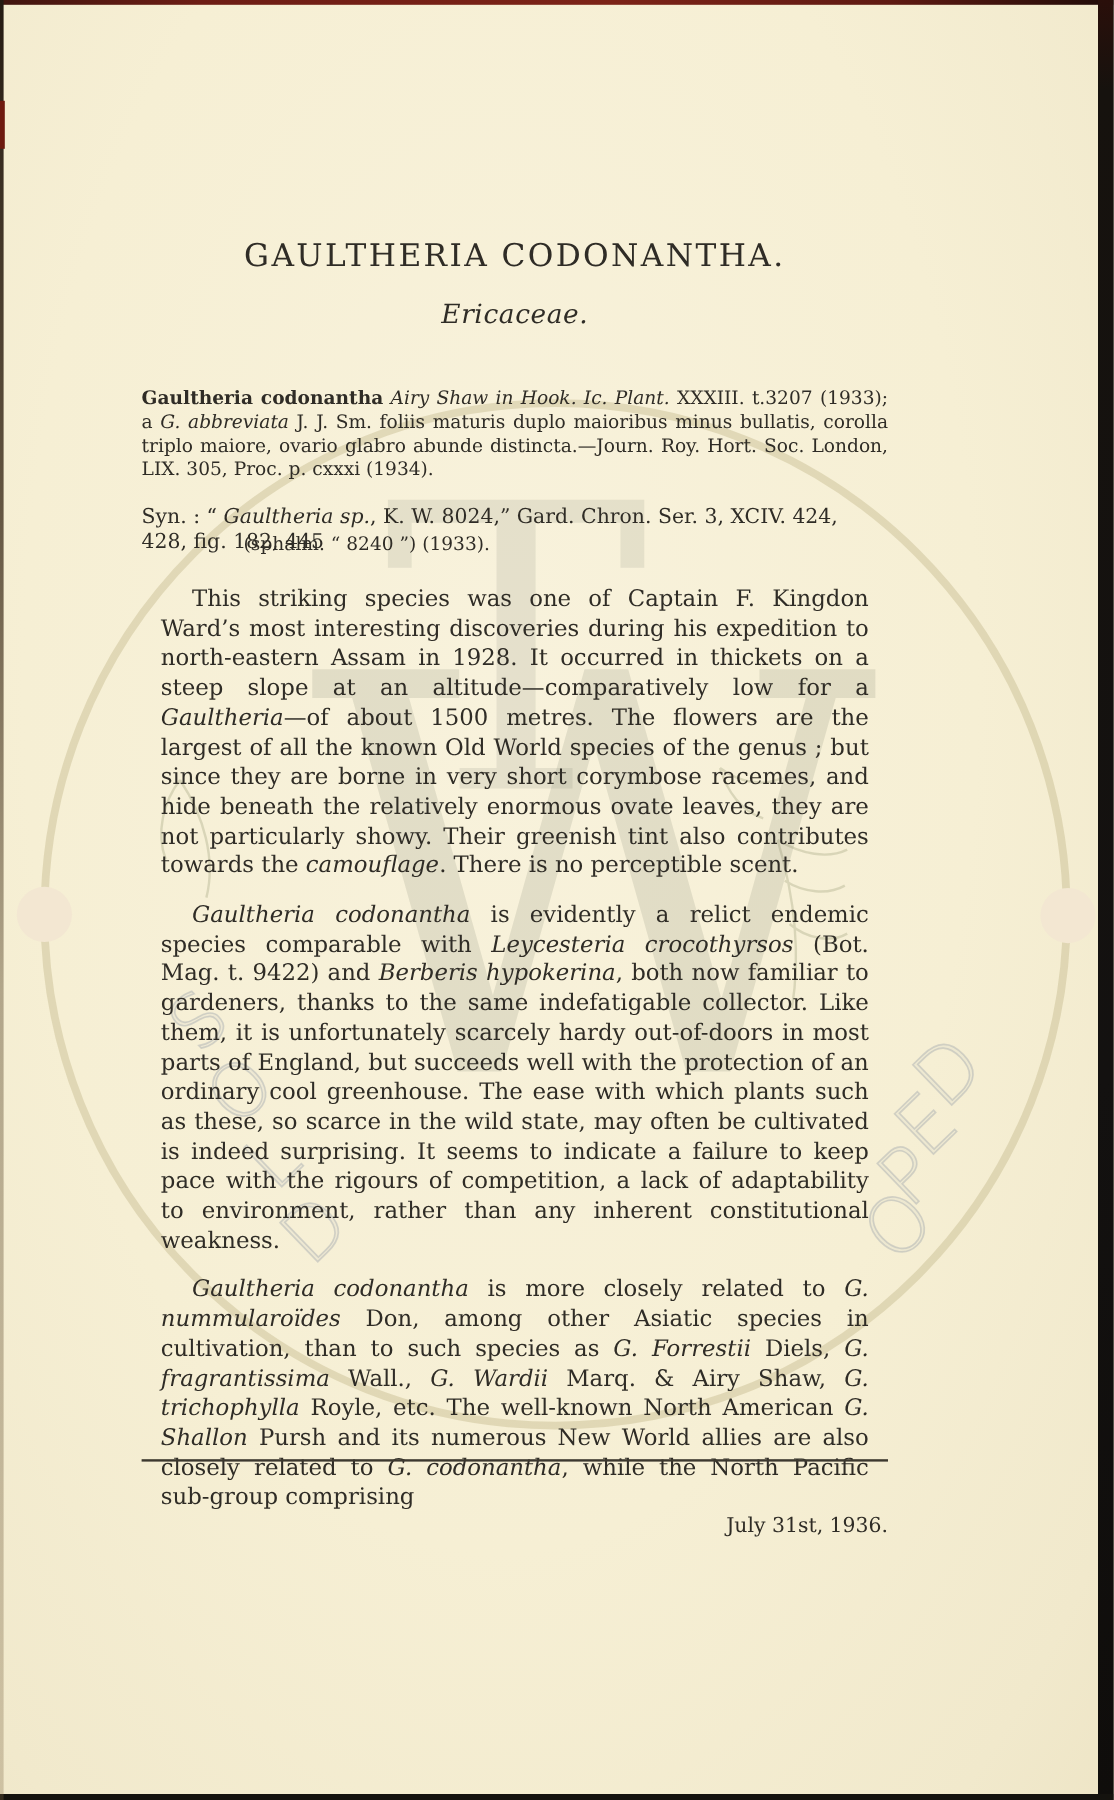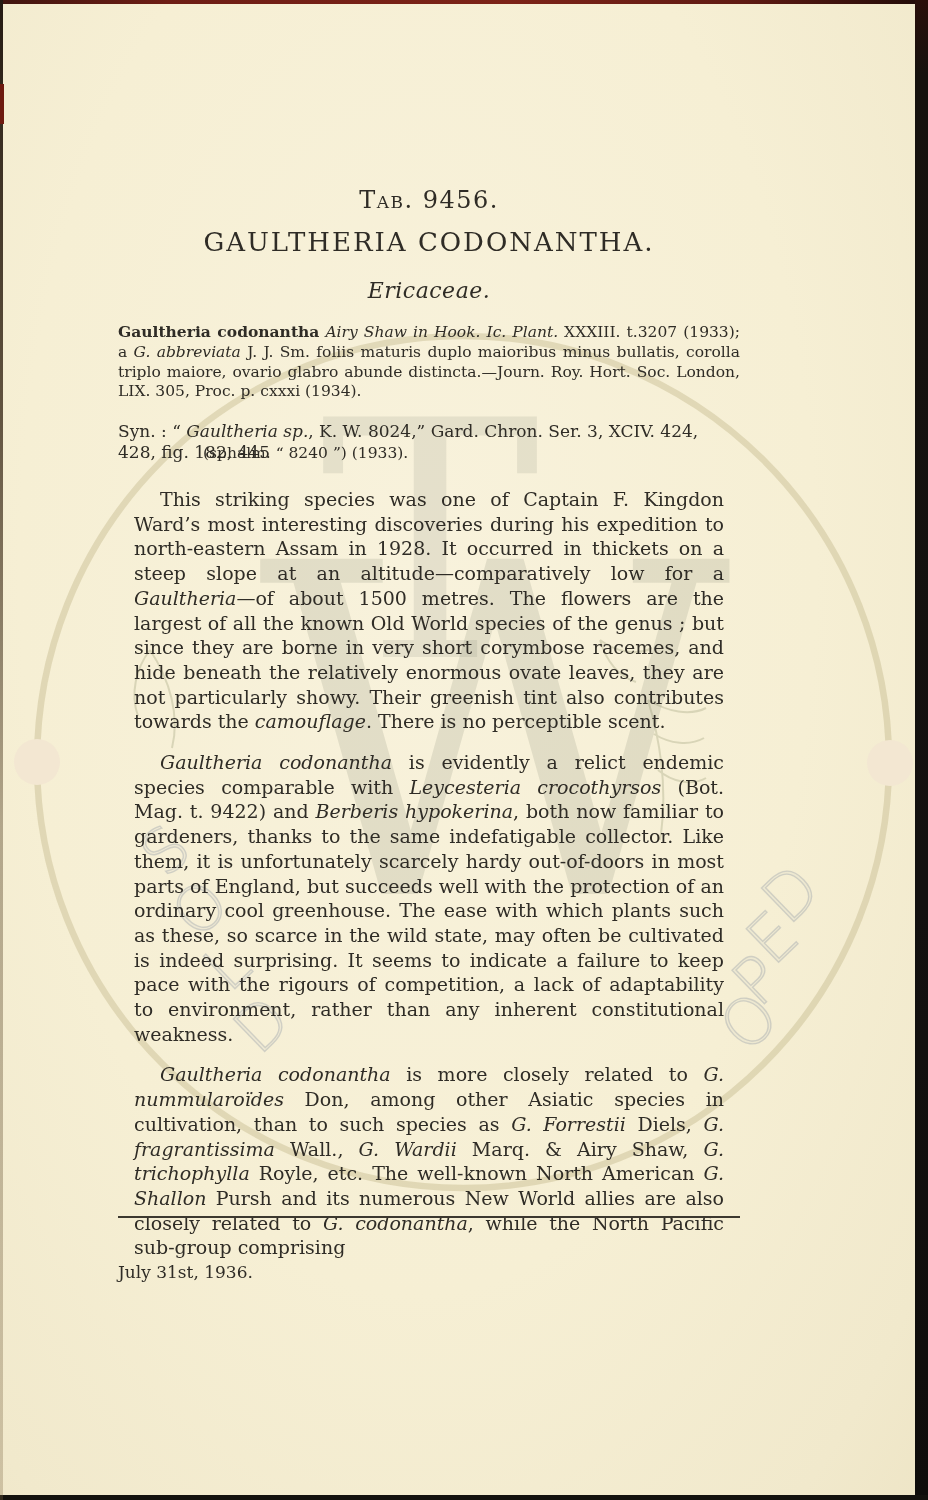--- a/index.html
+++ b/index.html
@@ -44,21 +44,21 @@
 
   .citation{top:322px;margin:0;font-size:15.5px;line-height:19.8px;text-align:justify;}
   .syn{top:421px;margin:0;font-size:17px;line-height:21px;}
   .syn2{top:443px;margin:0 0 0 85px;font-size:15.5px;line-height:21px;}
 
   .body-text{top:471px;font-size:19px;line-height:24.7px;text-align:justify;}
   .body-text p{margin:16px;text-indent:26px;}
 
   .rule{top:1216px;height:2px;background:#3c382f;}
   .fig-caption{top:1228px;margin:0;font-size:16px;text-align:center;letter-spacing:0.2px;}
-  .pub-date{top:1262px;margin:0;font-size:17px;}
+  .pub-date{top:1262px;margin:0;font-size:17px;text-align:right;}
 </style>
 </head>
 <body>
 
 <div class="page">
 
   <svg class="wm wm-svg" width="928" height="1500" viewBox="0 0 928 1500">
     <circle class="ring" cx="463" cy="762" r="426"></circle>
     <circle class="ring-dot" cx="37" cy="762" r="23"></circle>
     <circle class="ring-dot" cx="890" cy="763" r="23"></circle>
@@ -81,21 +81,20 @@
       <span class="wm-letter" style="left: 766px; top: 862px; font-size: 64px;">D</span>
     </div>
 
   <div class="edge edge-top"></div>
   <div class="edge edge-right"></div>
   <div class="edge edge-bottom"></div>
   <div class="edge edge-left"></div>
   <div class="edge red-notch"></div>
 
   <header class="content-block hdr">
-    <div class="tab-number">Tab. 9456.</div>
     <h1 class="title">GAULTHERIA CODONANTHA.</h1>
     <div class="family">Ericaceae.</div>
   </header>
 
   <p class="content-block citation"><span style="font-weight: bold;">Gaultheria codonantha</span><span> </span><span style="font-style: italic;">Airy Shaw in Hook. Ic. Plant.</span><span> XXXIII. t.3207 (1933); a </span><span style="font-style: italic;">G. abbreviata</span><span> J. J. Sm. foliis maturis duplo maioribus minus bullatis, corolla triplo maiore, ovario glabro abunde distincta.—Journ. Roy. Hort. Soc. London, LIX. 305, Proc. p. cxxxi (1934).</span></p>
 
   <p class="content-block syn"><span>Syn. : “ </span><span style="font-style: italic;">Gaultheria sp.</span><span>, K. W. 8024,” Gard. Chron. Ser. 3, XCIV. 424, 428, fig. 182, 445</span></p>
   <p class="content-block syn2">(sphalm. “ 8240 ”) (1933).</p>
 
   <div class="content-block body-text">

